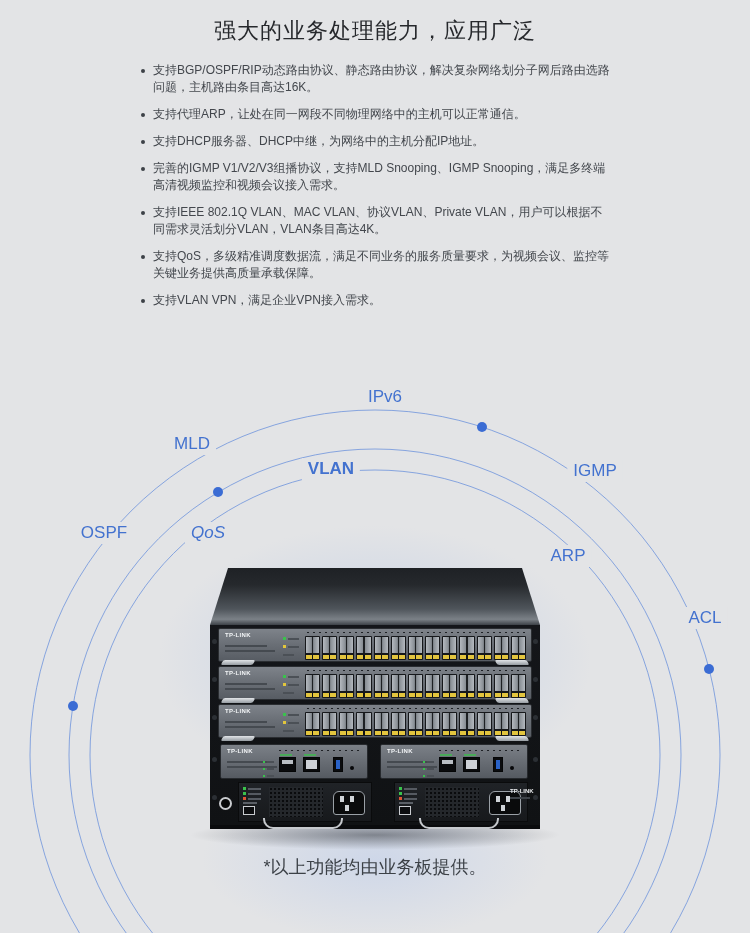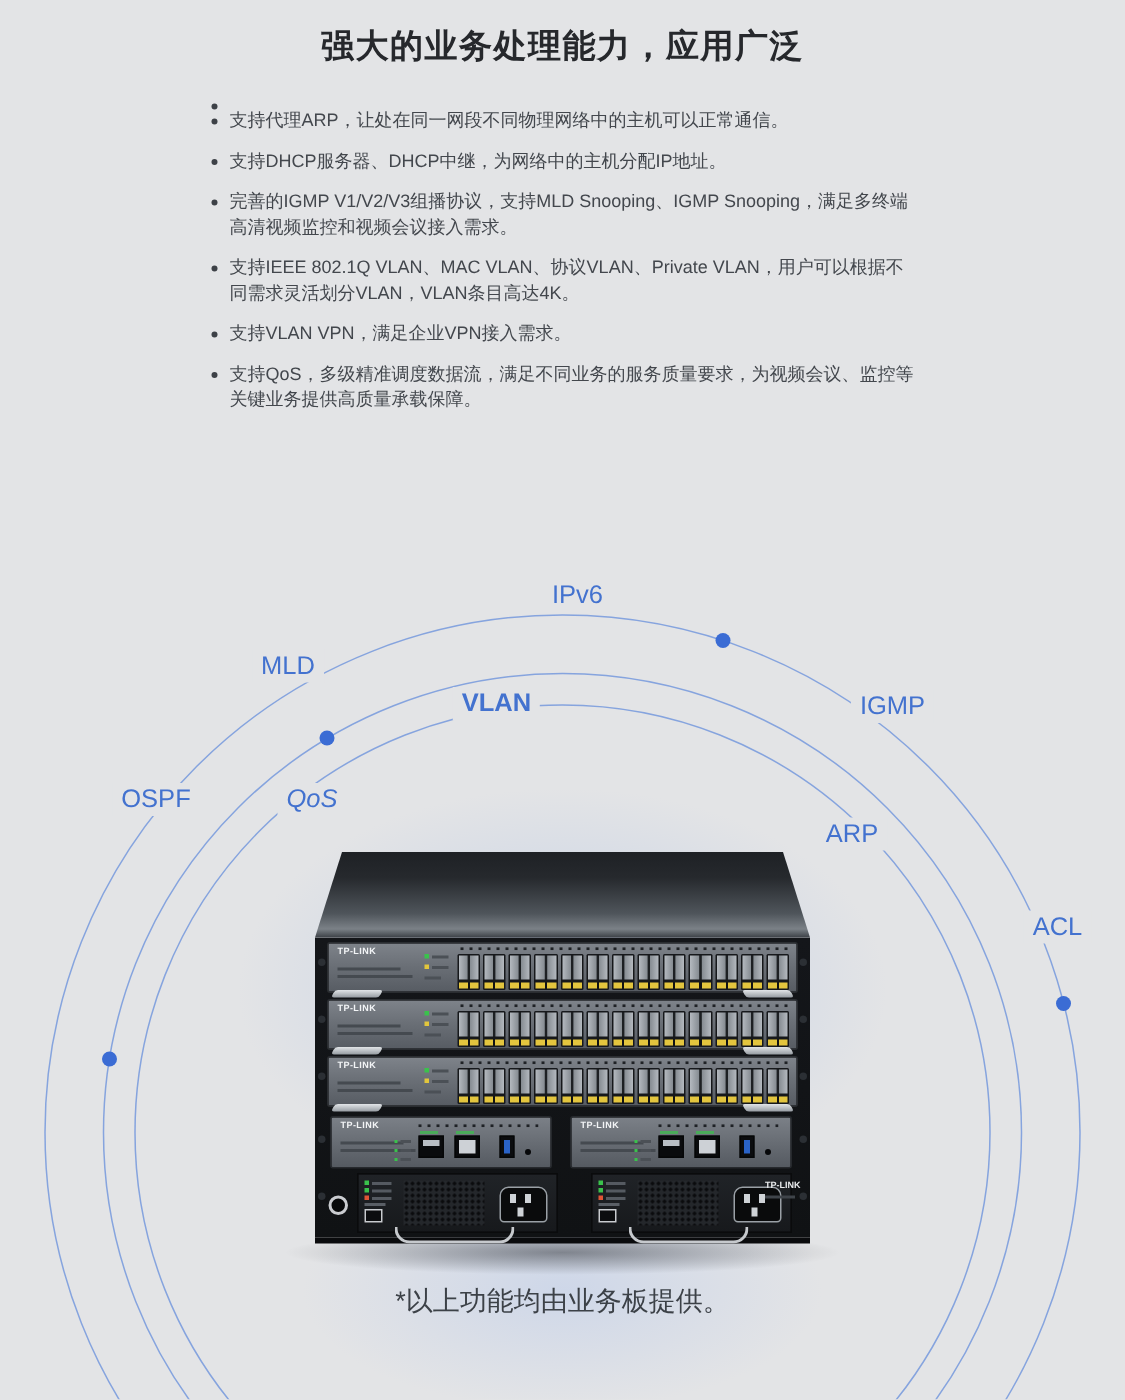--- a/index.html
+++ b/index.html
@@ -11,21 +11,21 @@
   
   .glow{position:absolute;pointer-events:none;z-index:2;}
   .glow-top{left:150px;top:520px;width:450px;height:280px;
     background:radial-gradient(ellipse at center,rgba(170,192,230,.55) 0%,rgba(170,192,230,0) 68%);}
   .glow-bottom{left:200px;top:780px;width:350px;height:160px;
     background:radial-gradient(ellipse at center,rgba(185,202,235,.5) 0%,rgba(185,202,235,0) 70%);}
 
   
   .page-title{
     margin:0;padding-top:16px;text-align:center;
-    font-size:22px;font-weight:700;color:#26282c;letter-spacing:1px;
+    font-size:22px;font-weight:400;color:#26282c;letter-spacing:1px;
   }
   .feature-list{
     position:absolute;left:140px;top:62px;width:472px;
     margin:0;padding:0;list-style:none;z-index:5;
   }
   .feature-list li{
     position:relative;padding-left:13px;margin-bottom:10px;
     font-size:12px;line-height:17px;color:#43474d;
   }
   .bullet-dot{
@@ -148,27 +148,27 @@
     position:absolute;left:0;top:855px;width:750px;text-align:center;z-index:6;
     font-size:18px;color:#3c4147;
   }
 </style>
 </head>
 <body>
 
 <h1 class="page-title">强大的业务处理能力，应用广泛</h1>
 
 <ul class="feature-list" id="feature-list">
-    <li><span class="bullet-dot"></span></li>
+    <li><span class="bullet-dot"></span><span>支持BGP/OSPF/RIP动态路由协议、静态路由协议，解决复杂网络划分子网后路由选路问题，主机路由条目高达16K。</span></li>
     <li><span class="bullet-dot"></span><span>支持代理ARP，让处在同一网段不同物理网络中的主机可以正常通信。</span></li>
     <li><span class="bullet-dot"></span><span>支持DHCP服务器、DHCP中继，为网络中的主机分配IP地址。</span></li>
     <li><span class="bullet-dot"></span><span>完善的IGMP V1/V2/V3组播协议，支持MLD Snooping、IGMP Snooping，满足多终端高清视频监控和视频会议接入需求。</span></li>
     <li><span class="bullet-dot"></span><span>支持IEEE 802.1Q VLAN、MAC VLAN、协议VLAN、Private VLAN，用户可以根据不同需求灵活划分VLAN，VLAN条目高达4K。</span></li>
+    <li><span class="bullet-dot"></span><span>支持QoS，多级精准调度数据流，满足不同业务的服务质量要求，为视频会议、监控等关键业务提供高质量承载保障。</span></li>
     <li><span class="bullet-dot"></span><span>支持VLAN VPN，满足企业VPN接入需求。</span></li>
-    <li><span class="bullet-dot"></span><span>支持QoS，多级精准调度数据流，满足不同业务的服务质量要求，为视频会议、监控等关键业务提供高质量承载保障。</span></li>
   </ul>
 
 <svg class="diagram-svg" id="diagram-svg" width="750" height="933">
     <circle cx="375" cy="755" r="345" fill="none" stroke="#6e93dc" stroke-width="1" opacity="0.8"></circle>
     <circle cx="375" cy="755" r="306" fill="none" stroke="#6e93dc" stroke-width="1" opacity="0.8"></circle>
     <circle cx="375" cy="755" r="285" fill="none" stroke="#6e93dc" stroke-width="1" opacity="0.8"></circle>
   </svg>
 
 <div class="glow glow-top"></div>
 <div class="glow glow-bottom"></div>

